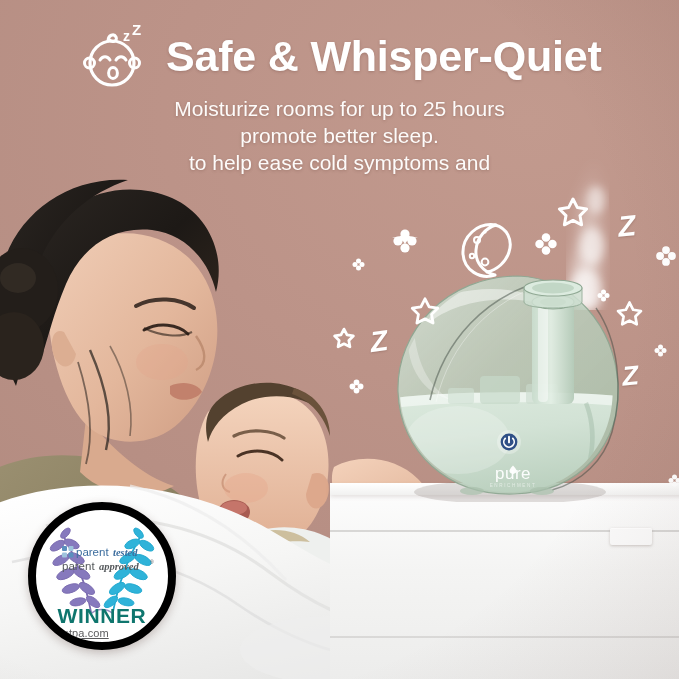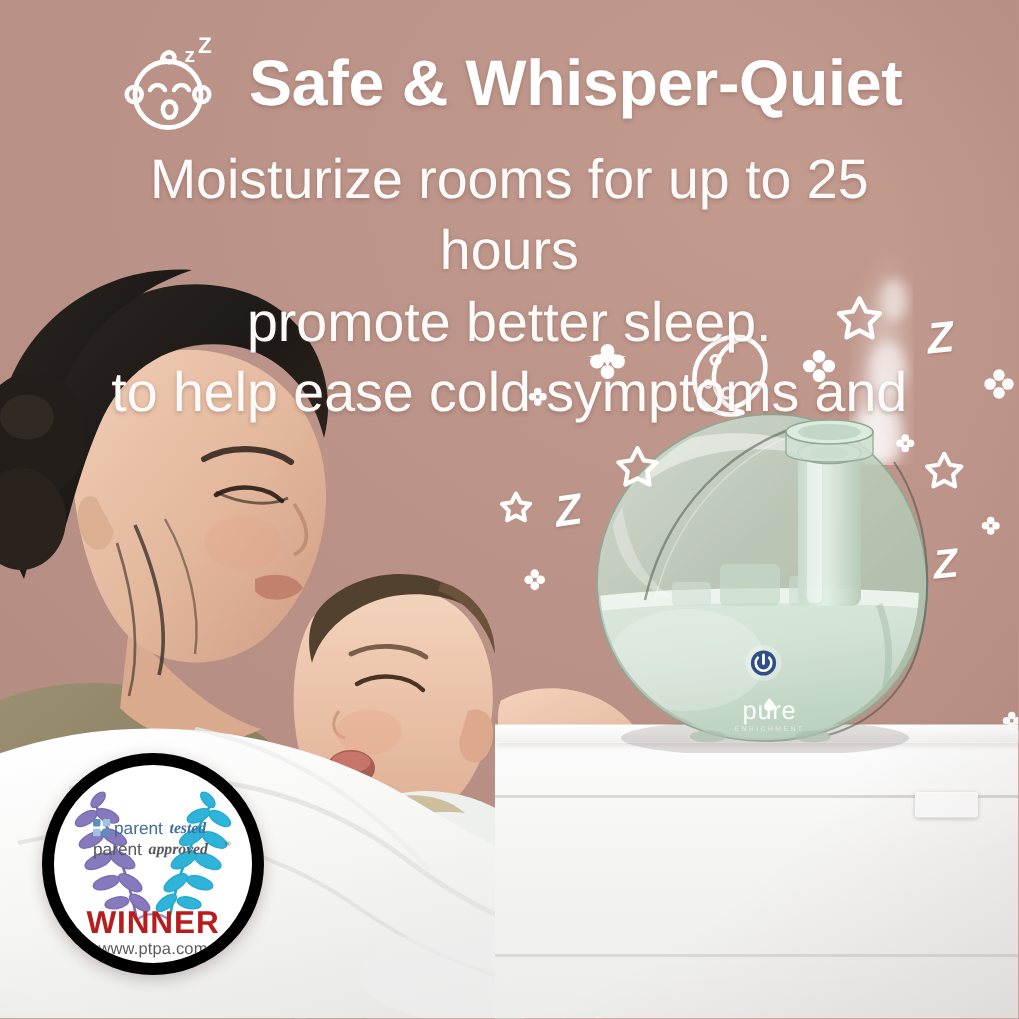--- a/index.html
+++ b/index.html
@@ -20,21 +20,21 @@
   
   .headline-row{position:absolute;left:78px;top:16px;width:560px;height:80px;
       display:flex;align-items:center;gap:14px;}
   .baby-icon{width:74px;height:74px;flex:0 0 74px;position:relative;}
   .title{
       font-size:43px;font-weight:700;color:#ffffff;letter-spacing:-.2px;
       white-space:nowrap;line-height:1;
       text-shadow:0 1px 3px rgba(90,55,46,.28);text-align:right;}
   .subtitle{
       position:absolute;left:0;right:0;top:96px;text-align:center;
-      font-size:37px;font-weight:400;color:#fdfbfa;line-height:1.28;
+      font-size:21px;font-weight:400;color:#fdfbfa;line-height:1.28;
       text-shadow:0 1px 3px rgba(90,55,46,.30);
       padding:0 60px;box-sizing:border-box;}
   .subtitle span{display:block;}
 
   
   .photo{position:absolute;left:-6px;top:150px;width:420px;height:540px;}
 
   
   .dresser{position:absolute;left:330px;top:487px;width:360px;height:200px;
       background:linear-gradient(180deg,#fdfdfd 0%,#f4f4f3 42%,#ececeb 100%);}
@@ -61,23 +61,23 @@
   .zchar{position:absolute;color:#fff;font-weight:700;font-style:italic;
       text-shadow:0 1px 2px rgba(90,55,46,.25);line-height:1;}
 
   
   .badge{position:absolute;left:28px;top:502px;width:148px;height:148px;border-radius:50%;
       background:#ffffff;border:8px solid #000000;box-sizing:border-box;
       box-shadow:0 3px 10px rgba(80,50,42,.28);overflow:hidden;}
   .badge-inner{position:absolute;inset:0;}
   .ptpa-logo{position:absolute;left:26px;top:34px;width:96px;height:30px;}
   .ptpa-word-winner{position:absolute;left:0;right:0;top:94px;text-align:center;
-      font-size:21px;font-weight:700;color:#b91c1c;letter-spacing:.6px;}
-  .ptpa-url{position:absolute;left:0;right:0;top:117px;text-align:center;
-      font-size:11px;font-weight:400;color:#5b5b5d;letter-spacing:.1px;}
+      font-size:21px;font-weight:700;color:#0f766e;letter-spacing:.6px;}
+  .ptpa-url{position:absolute;left:0;right:0;top:117px;text-align:left;
+      font-size:11px;font-weight:400;color:#5b5b5d;letter-spacing:.1px;text-decoration:underline;}
 </style>
 </head>
 <body>
 
 <div id="stage">
 
   <div class="bg-base"></div>
 
   <svg class="photo" viewBox="0 0 420 540">
     <defs>

